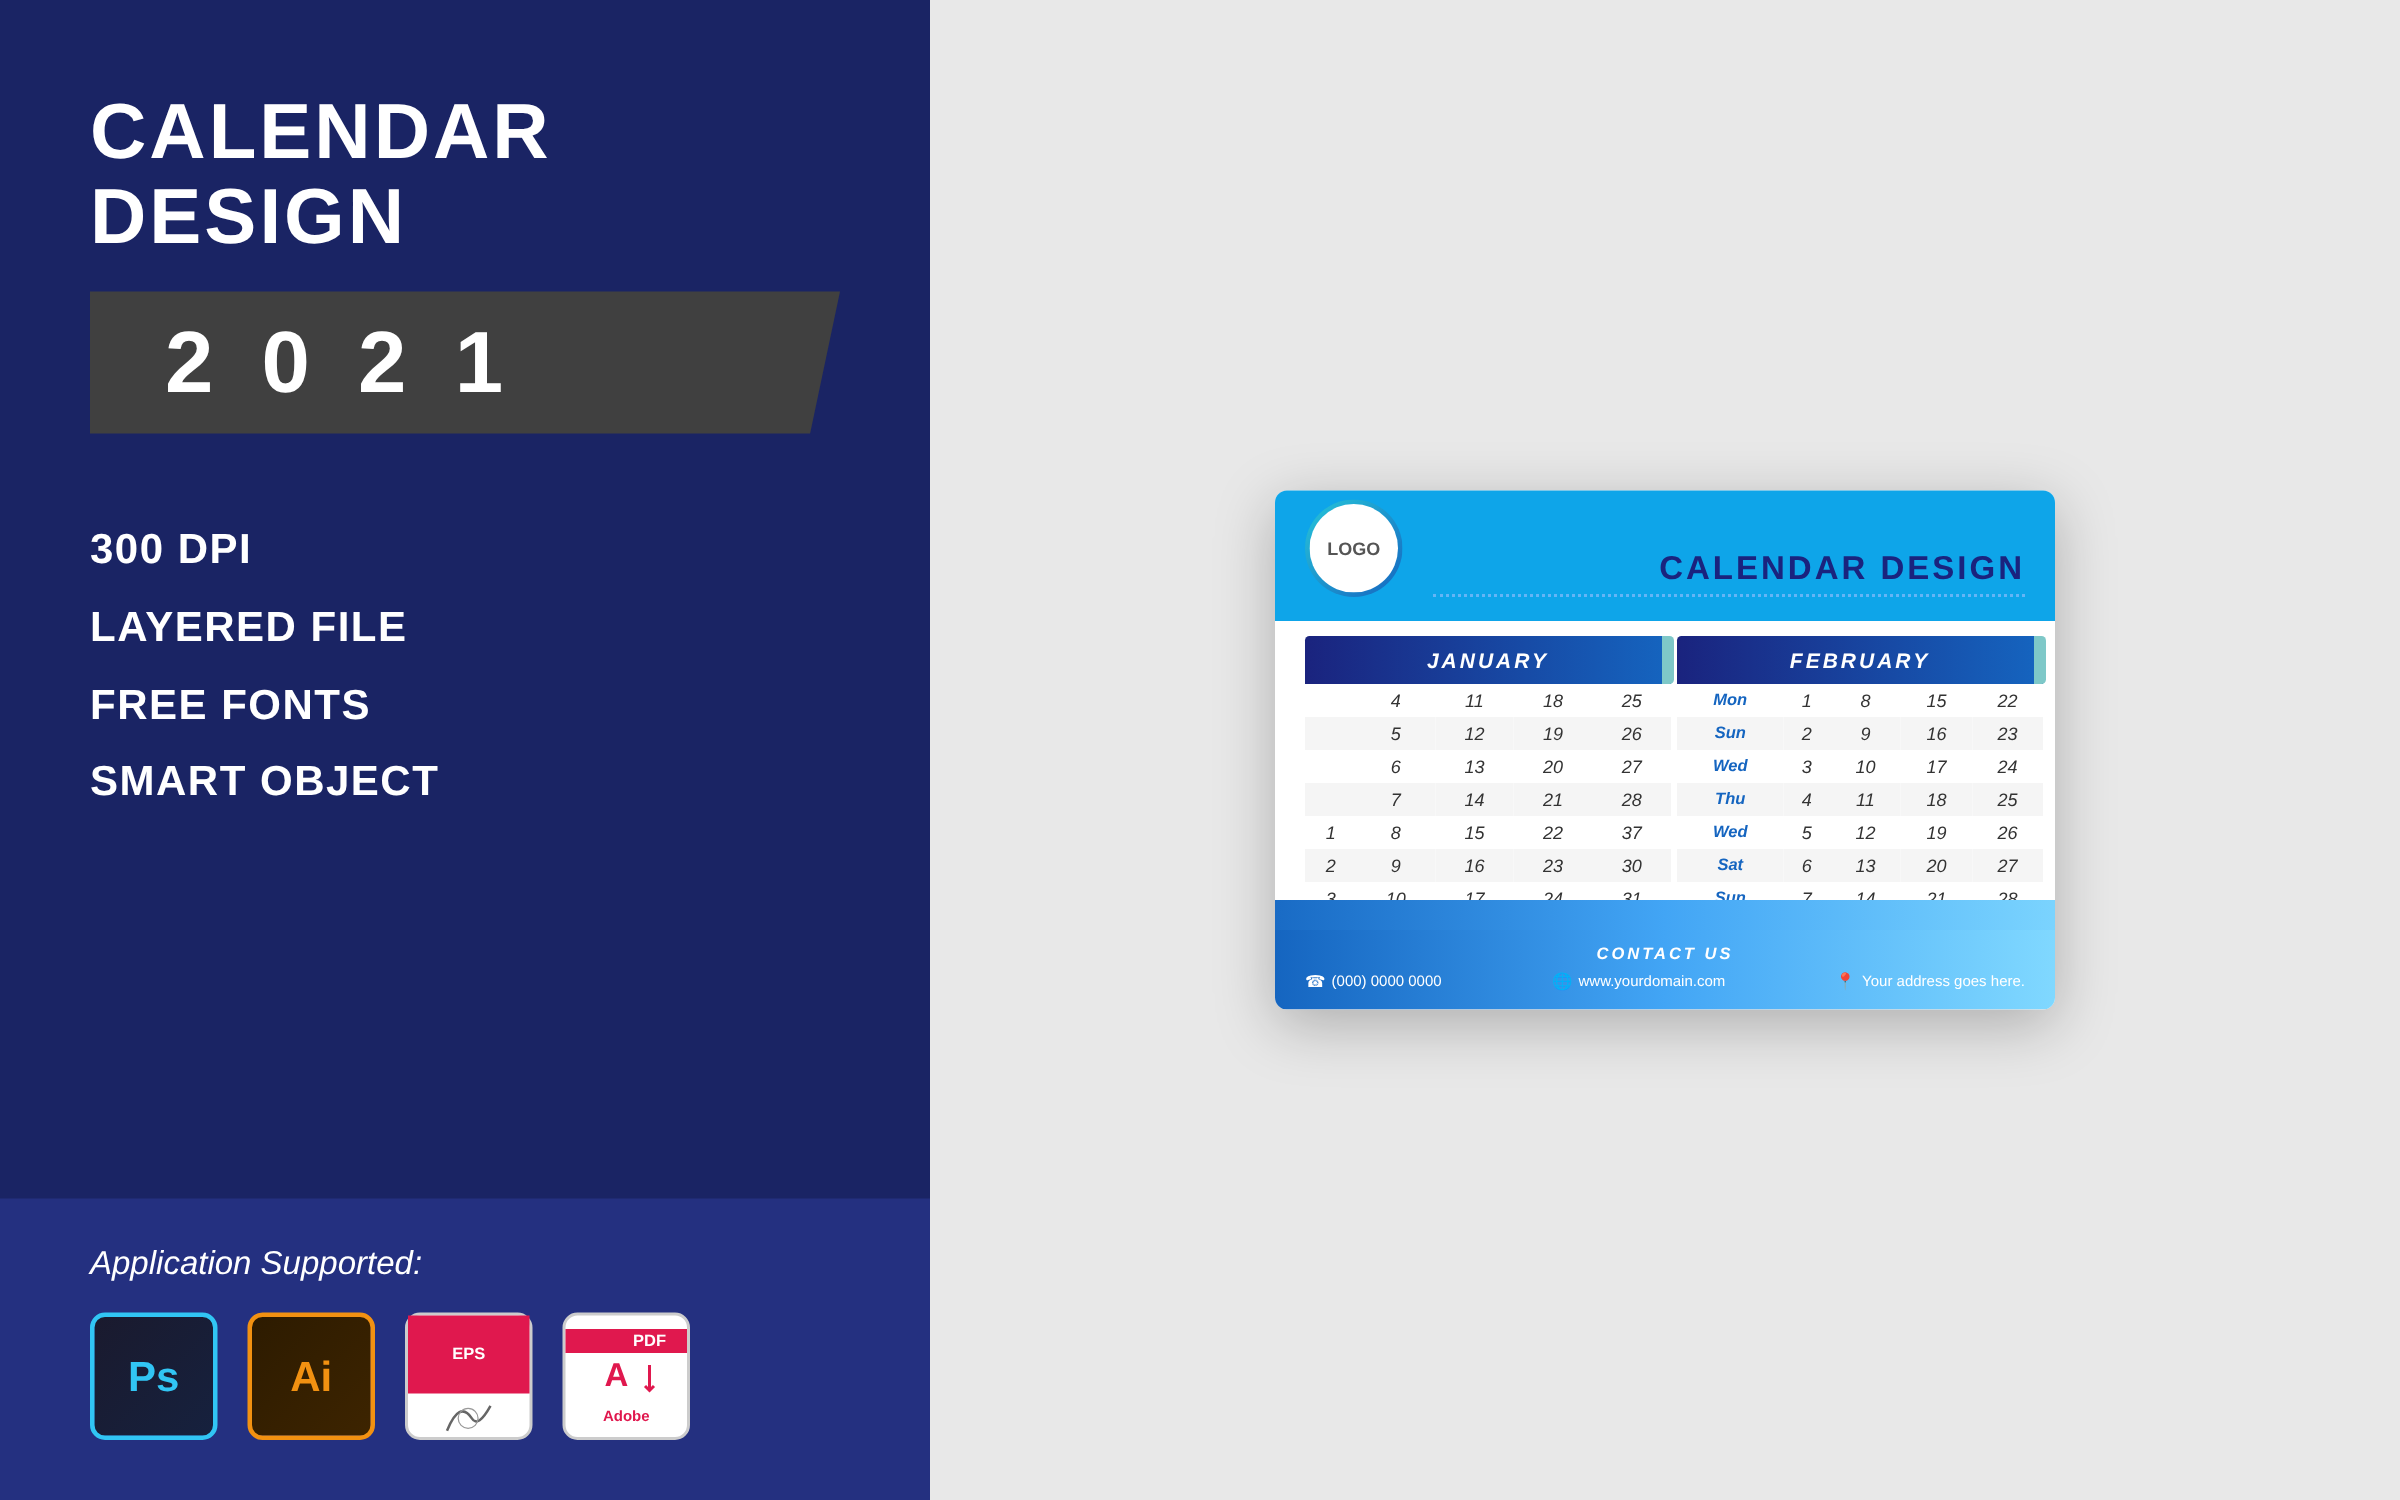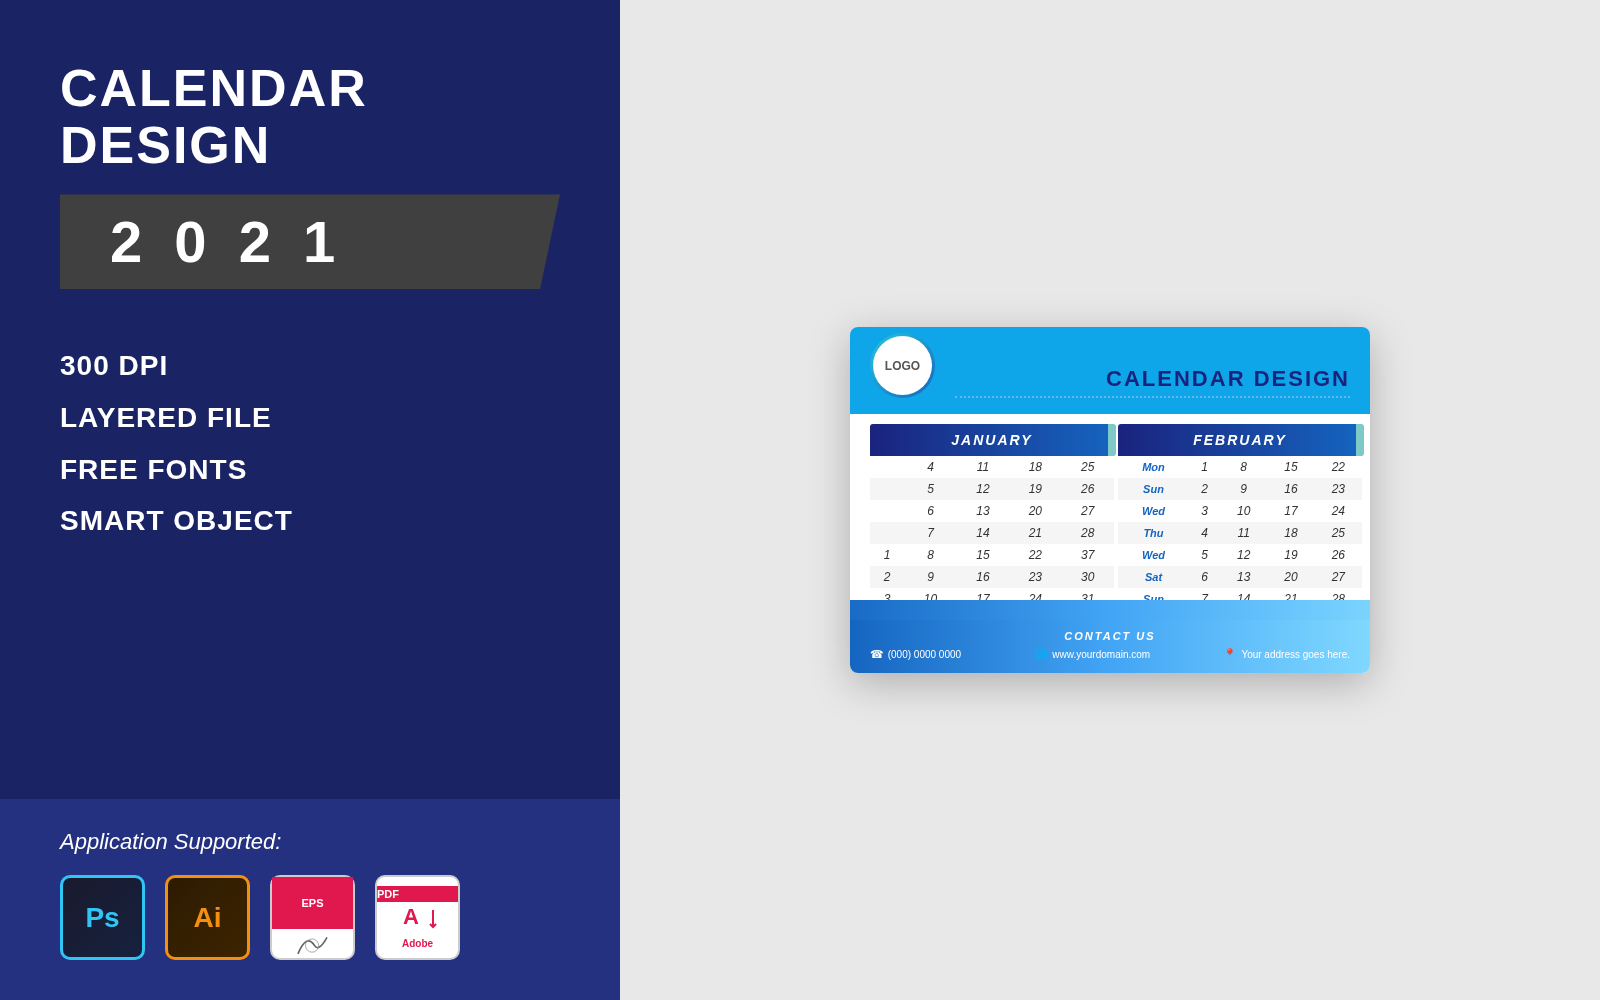--- a/index.html
+++ b/index.html
@@ -122,23 +122,23 @@
       border: 2px solid #ccc;
       flex-direction: column;
       font-size: 11px;
       color: #333;
     }
     .app-icon.pdf .pdf-top {
       background: #e0184e;
       color: white;
       font-size: 11px;
       font-weight: 700;
-      padding: 2px 0;
+      padding: 2px 14px;
       width: 100%;
-      text-align: left;
+      text-align: right;
     }
     .app-icon.pdf .pdf-graphic {
       color: #e0184e;
       font-size: 24px;
       font-weight: 900;
     }
     .adobe-label {
       color: #e0184e;
       font-size: 10px;
       font-weight: 700;

